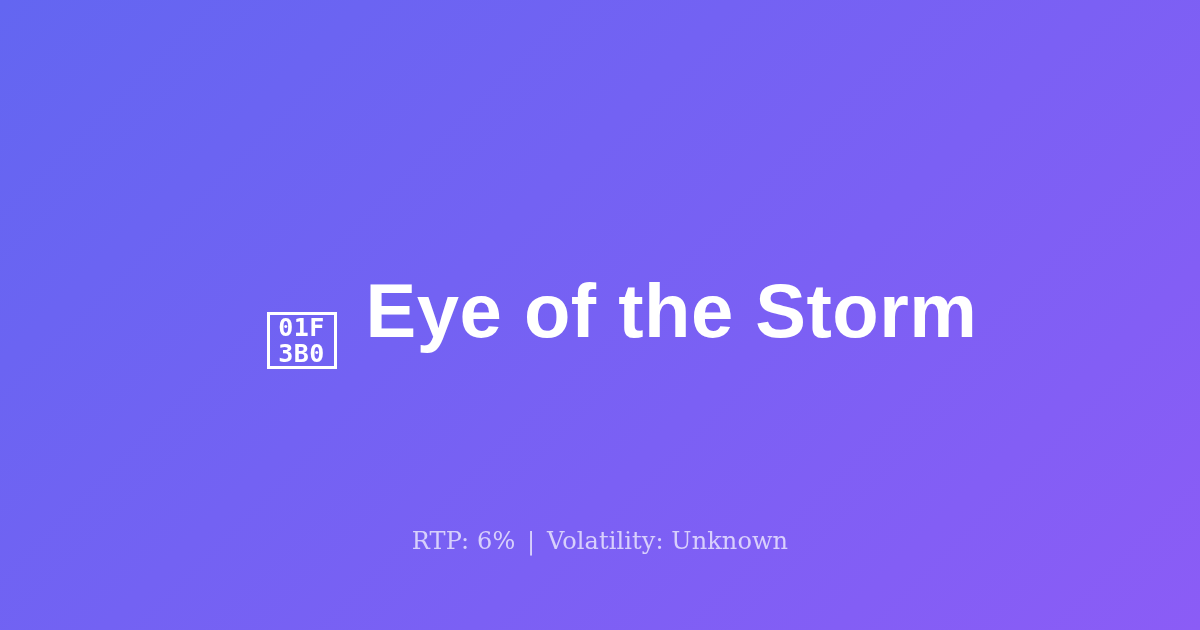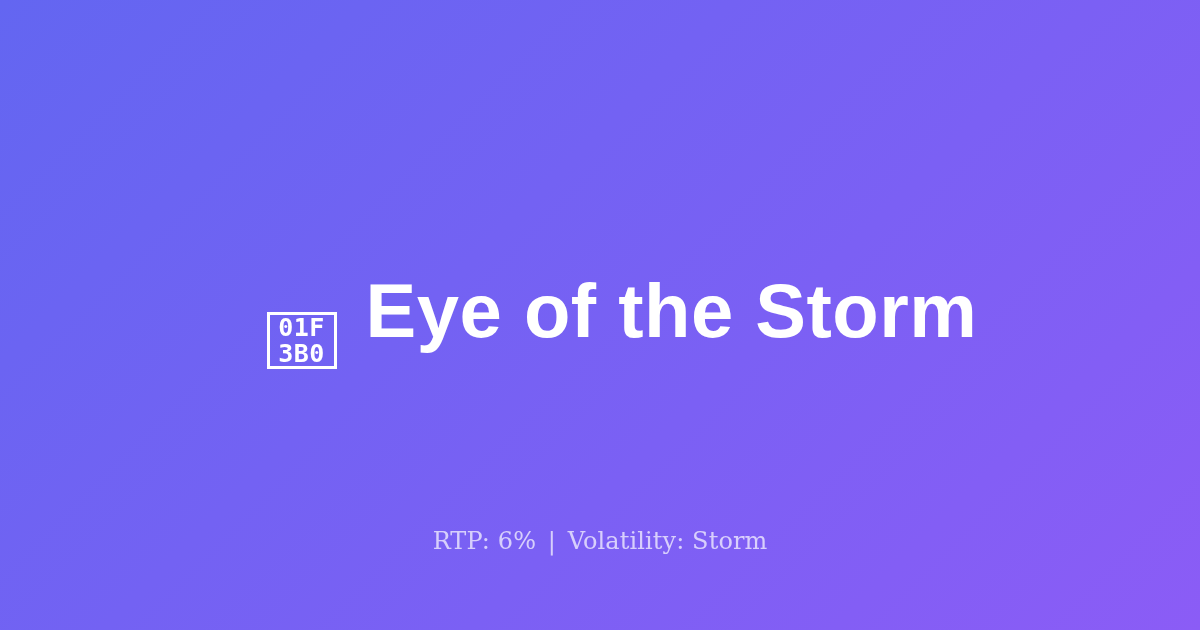--- a/index.html
+++ b/index.html
@@ -133,16 +133,16 @@
       <h1 class="game-title">Eye of the Storm</h1>
     </div>
 
   </div>
 
   <div class="stats-line">
     <span>RTP:</span>
     <span>6%</span>
     <span class="stat-sep">|</span>
     <span>Volatility:</span>
-    <span>Storm</span>
+    <span>Unknown</span>
   </div>
 
 </div>
 
 </body></html>

